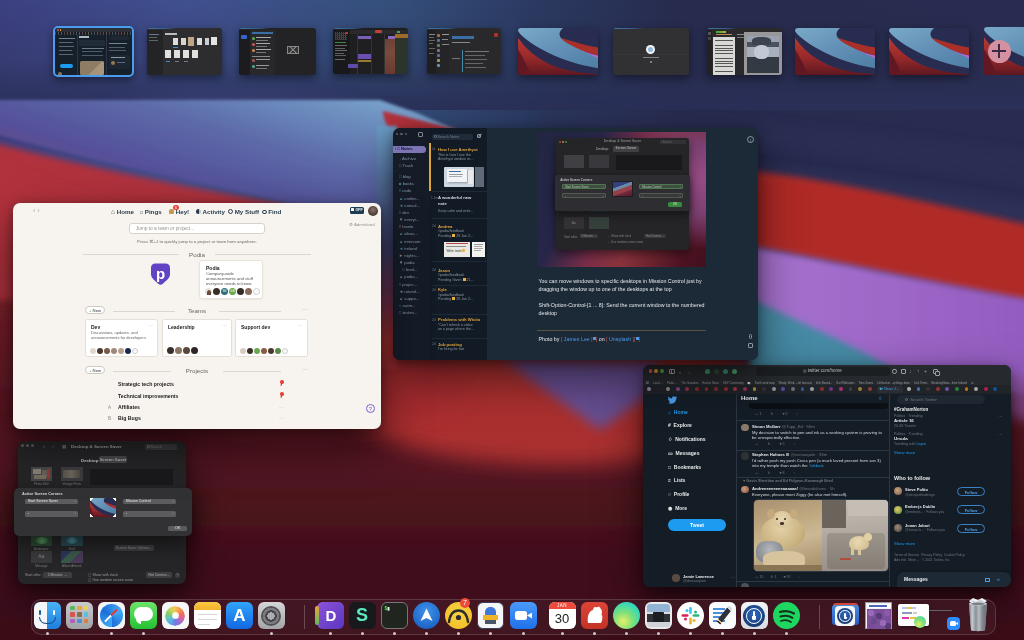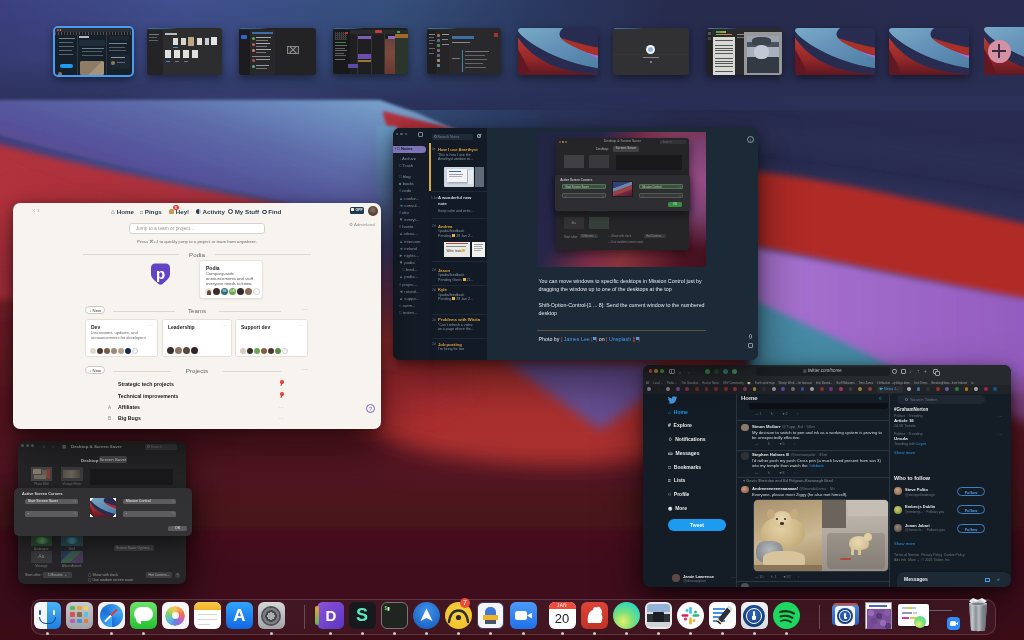--- a/index.html
+++ b/index.html
@@ -884,21 +884,21 @@
 <div class="ddot" style="left:488.5px"></div>
 
 <div class="di dsq" style="left:509.5px;background:linear-gradient(180deg,#4a9bfc,#2070e8)">
   <div class="abs" style="left:5px;top:9px;width:12px;height:9px;border-radius:2.5px;background:#fff"></div>
   <div class="abs" style="left:17.5px;top:10.5px;width:5px;height:6px;background:#fff;clip-path:polygon(0 50%,100% 0,100% 100%)"></div>
 </div>
 <div class="ddot" style="left:521.5px"></div>
 
 <div class="di dsq" style="left:548.5px;background:#fff;overflow:hidden">
   <div class="abs" style="left:0;top:0;width:27px;height:7px;background:#ec4a3a;color:#fff;font-size:4.5px;text-align:center;line-height:7px;letter-spacing:.5px">JAN</div>
-  <div class="abs" style="left:0;top:7px;width:27px;height:20px;color:#222;font-size:13px;text-align:center;line-height:19px">20</div>
+  <div class="abs" style="left:0;top:7px;width:27px;height:20px;color:#222;font-size:13px;text-align:center;line-height:19px">30</div>
 </div>
 <div class="ddot" style="left:560.5px"></div>
 
 <div class="di dsq" style="left:580.5px;background:linear-gradient(180deg,#dc4437,#c33226)">
   <svg width="27" height="27">
       <path d="M7,21 C6,14 8,9 12,8 C12,5.5 14,4.5 15.5,5.5 C17,4 19,4.5 19.5,6.5 C21,8 21.5,10 20.5,12 C22,15 21.5,18 20,21 Z" fill="#fff"></path>
     </svg>
 </div>
 <div class="ddot" style="left:592.5px"></div>
 

